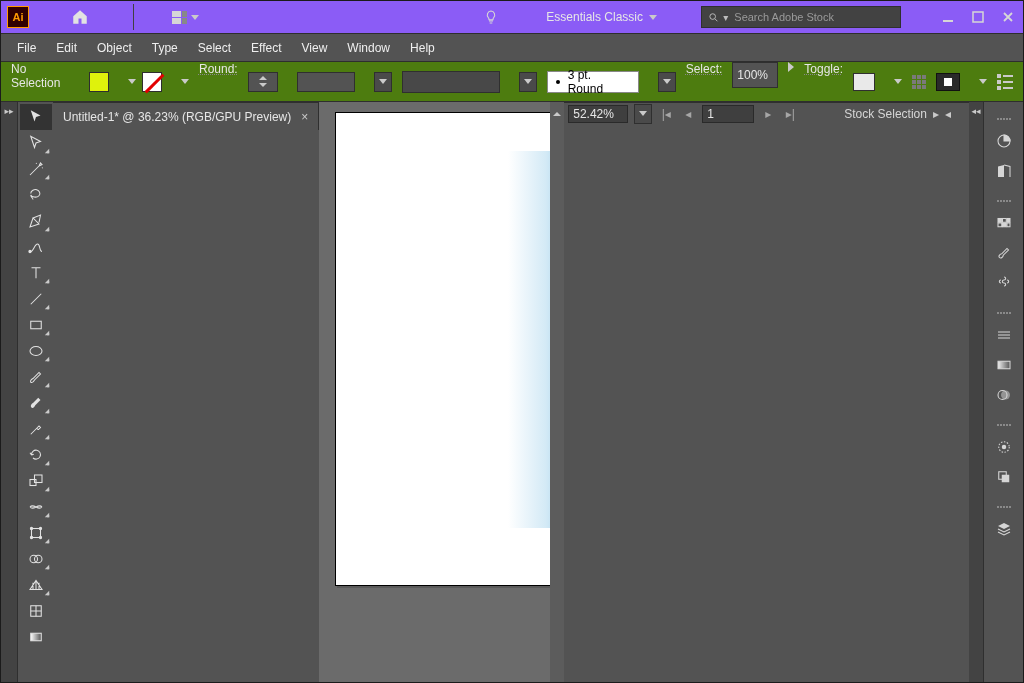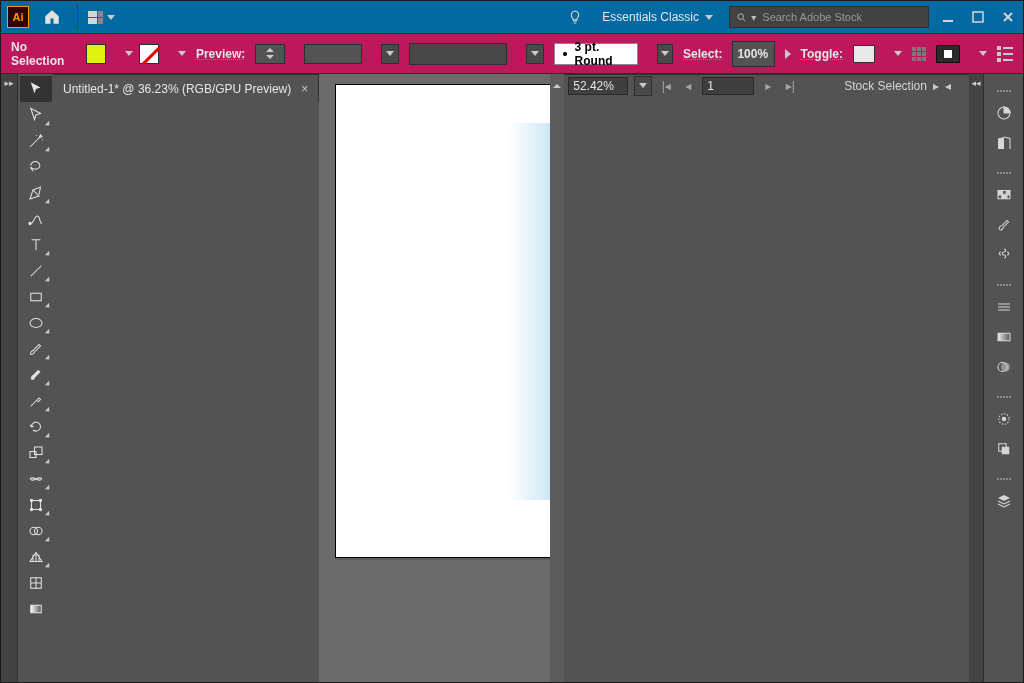--- a/index.html
+++ b/index.html
@@ -1,20 +1,20 @@
 <!DOCTYPE html>
 <html><head>
 <meta charset="utf-8">
 <style>
   * { box-sizing: border-box; font-family: "Segoe UI", Arial, sans-serif; }
   body { margin:0; padding:0; background:#535353; width:1024px; height:683px; overflow:hidden; color:#e6e6e6; font-size:12px; user-select:none; }
   .app { display:flex; flex-direction:column; width:1024px; height:683px; border:1px solid #1b1b1b; }
 
   
-  .appbar { height:33px; background:#0369a1; display:flex; align-items:center; padding:0 4px; border-bottom:1px solid #2e2e2e; }
+  .appbar { height:33px; background:#8b5cf6; display:flex; align-items:center; padding:0 4px; border-bottom:1px solid #2e2e2e;gap:28px; }
   .ai-logo { width:22px; height:22px; background:#310000; border:1px solid #ff9a00; display:flex; align-items:center; justify-content:center; margin:0 4px 0 2px; }
   .ai-logo span { color:#ff9a00; font-weight:bold; font-size:11px; line-height:1; }
   .home-btn { width:26px; height:26px; display:flex; align-items:center; justify-content:center; margin:0 6px; }
   .vbar { width:1px; height:26px; background:#404040; margin:0 6px; }
   .layout-btn { display:flex; align-items:center; gap:4px; padding:2px 4px; }
   .squares { display:grid; grid-template-columns:9px 5px; grid-template-rows:6px 6px; gap:1px; }
   .squares div { background:#d6d6d6; }
   .squares .s2,.squares .s4{background:#888;}
   .caret { width:0;height:0;border-left:4px solid transparent;border-right:4px solid transparent;border-top:5px solid #cacaca; }
   .flex-spacer { flex:1; }
@@ -24,21 +24,21 @@
   .stock-search input { background:transparent;border:none;outline:none;color:#e6e6e6;font-size:11px;width:100%; }
   .stock-search input::placeholder{color:#9a9a9a;}
   .win-ctrls { display:flex; gap:12px; margin-left:10px; margin-right:2px; color:#d6d6d6; }
   .win-ctrls div{width:18px;height:18px;display:flex;align-items:center;justify-content:center;}
 
   
   .menubar { height:28px; background:#535353; display:flex; align-items:center; gap:0; padding:0 6px; border-bottom:1px solid #2e2e2e; }
   .menubar .mi { padding:4px 10px; color:#efefef; }
 
   
-  .ctrlbar { height:40px; background:#be185d; display:flex; align-items:center; padding:0 10px; gap:10px; border-bottom:1px solid #2e2e2e;font-weight:bold; }
+  .ctrlbar { height:40px; background:#4d7c0f; display:flex; padding:0 10px; gap:10px; border-bottom:1px solid #2e2e2e; }
   .swatch-group{display:flex;gap:6px;align-items:center;}
   .swatch{width:20px;height:20px;border:1px solid #2e2e2e;display:flex;align-items:center;justify-content:center;}
   .swatch-fill{background:#dff20c;}
   .swatch-none{background:#fff;position:relative;}
   .swatch-none::after{content:"";position:absolute;left:-1px;top:50%;width:140%;height:3px;background:#e20000;transform:rotate(-45deg);transform-origin:center;}
   .dd{display:flex;align-items:center;gap:19px;}
   .lbl{color:#e6e6e6;text-decoration:underline dotted #8a8a8a;}
   .numbox{width:30px;height:20px;background:#535353;border:1px solid #2f2f2f;display:flex;flex-direction:column;align-items:center;justify-content:space-around;padding:2px;}
   .tinyarrow{width:0;height:0;border-left:4px solid transparent;border-right:4px solid transparent;}
   .tinyarrow.up{border-bottom:4px solid #cacaca;}
@@ -150,34 +150,45 @@
           </svg>
         </div>
       <div>
           <svg viewBox="0 0 12 12" width="12" height="12" stroke="#d6d6d6" stroke-width="1.8">
             <path d="M2 2l8 8M10 2l-8 8"></path>
           </svg>
         </div>
     </div>
   </div>
 
+  <div class="menubar">
+    <div class="mi">File</div>
+    <div class="mi">Edit</div>
+    <div class="mi">Object</div>
+    <div class="mi">Type</div>
+    <div class="mi">Select</div>
+    <div class="mi">Effect</div>
+    <div class="mi">View</div>
+    <div class="mi">Window</div>
+    <div class="mi">Help</div>
+  </div>
 
   <div class="ctrlbar">
     <span style="color:#e6e6e6;">No Selection</span>
     <div class="swatch-group">
       <div class="dd">
           <div class="swatch swatch-fill"></div>
           <div class="caret"></div>
         </div>
       <div class="dd">
           <div class="swatch swatch-none"></div>
           <div class="caret"></div>
         </div>
     </div>
-    <span class="lbl">Preview:</span>
+    <span class="lbl">Round:</span>
     <div class="dd">
       <div class="numbox">
           <div class="tinyarrow up"></div>
           <div class="tinyarrow dn"></div>
         </div>
       <div class="stroke-preview"></div>
       <div class="drop">
           <div class="caret"></div>
         </div>
     </div>

